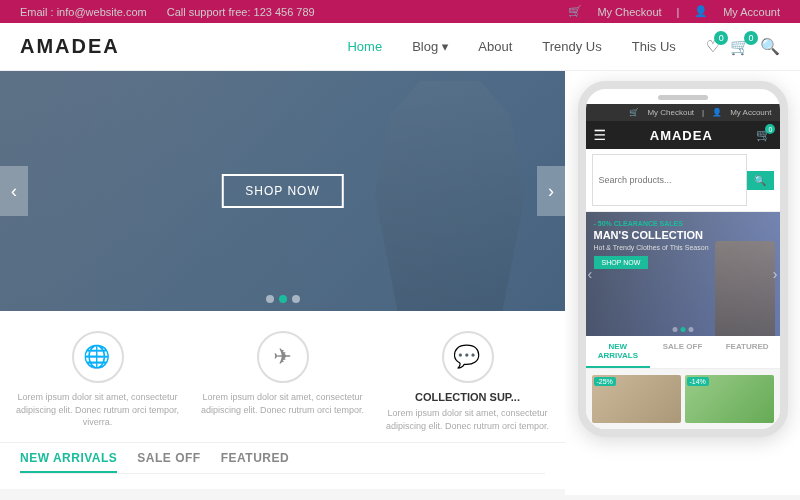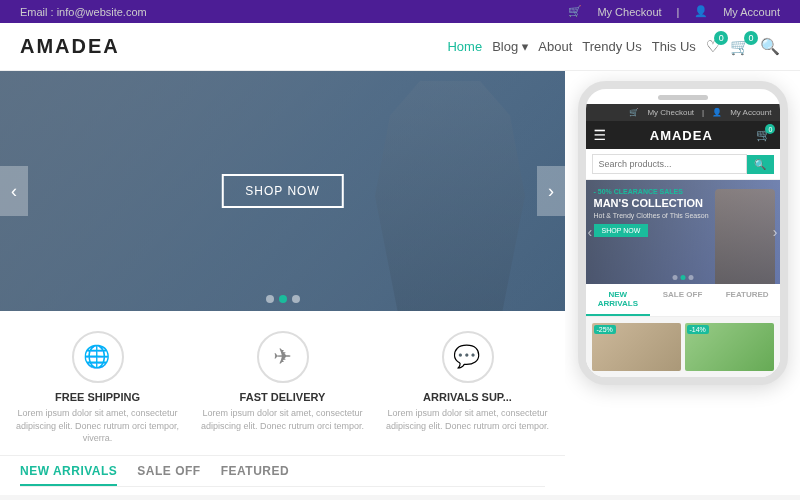--- a/index.html
+++ b/index.html
@@ -1,20 +1,20 @@
 <!DOCTYPE html>
 <html><head>
   <meta charset="utf-8">
   <style>
     * { margin: 0; padding: 0; box-sizing: border-box; }
     body { font-family: 'Arial', sans-serif; width: 800px; height: 500px; overflow: hidden; background: #f5f5f5; }
 
     
     .top-bar {
-      background: #4c1d95;
+      background: #be185d;
       color: #ccc;
       font-size: 11px;
       padding: 5px 20px;
       display: flex;
       justify-content: space-between;
       align-items: center;
     }
     .top-bar-left { display: flex; gap: 20px; }
     .top-bar-right { display: flex; gap: 15px; align-items: center; }
     .top-bar-right span { cursor: pointer; }
@@ -31,21 +31,21 @@
     }
     .logo {
       font-size: 20px;
       font-weight: bold;
       letter-spacing: 2px;
       color: #222;
     }
     .nav {
       display: flex;
       align-items: center;
-      gap: 10px;
+      gap: 30px;
       font-size: 13px;
     }
     .nav a { text-decoration: none; color: #555; }
     .nav a.active { color: #1abc9c; }
     .nav-icons { display: flex; align-items: center; gap: 10px; }
     .cart-icon {
       position: relative;
       cursor: pointer;
       font-size: 16px;
       color: #555;
@@ -279,37 +279,37 @@
       padding: 5px 6px;
       background: #fff;
       display: flex;
       align-items: center;
       gap: 0;
       border-bottom: 1px solid #eee;
     }
     .m-search-input {
       flex: 1;
       border: 1px solid #ddd;
-      padding: 4px 6px;
+      padding: 20px 6px;
       font-size: 9px;
       outline: none;
       color: #aaa;
     }
     .m-search-btn {
       background: #1abc9c;
       border: none;
       color: #fff;
       padding: 4px 7px;
       font-size: 10px;
       cursor: pointer;
     }
     
     .m-hero {
       position: relative;
-      height: 104px;
+      height: 124px;
       background: linear-gradient(135deg, #8899bb 0%, #6677aa 100%);
       overflow: hidden;
     }
     .m-hero-overlay {
       position: absolute;
       inset: 0;
       background: linear-gradient(to right, rgba(0,0,0,0.4), transparent);
     }
     .m-hero-content {
       position: absolute;
@@ -422,20 +422,21 @@
       border-radius: 4px 4px 0 0;
       opacity: 0.8;
     }
   </style>
 </head>
 <body>
 
 <div class="top-bar">
   <div class="top-bar-left">
     <span>Email : info@website.com</span>
+    <span>Call support free: 123 456 789</span>
   </div>
   <div class="top-bar-right">
     <span>🛒</span>
     <span>My Checkout</span>
     <span>|</span>
     <span>👤</span>
     <span>My Account</span>
   </div>
 </div>
 
@@ -476,31 +477,29 @@
       <div class="slider-dots">
         <div class="dot"></div>
         <div class="dot active"></div>
         <div class="dot"></div>
       </div>
     </div>
 
     <div class="features">
       <div class="feature-item">
         <div class="feature-icon">🌐</div>
-        <div class="feature-title">FREE SHIPPING</div>
         <div class="feature-desc">Lorem ipsum dolor sit amet, consectetur adipiscing elit. Donec rutrum orci tempor, viverra.</div>
       </div>
       <div class="feature-item">
         <div class="feature-icon">✈</div>
-        <div class="feature-title">FAST DELIVERY</div>
         <div class="feature-desc">Lorem ipsum dolor sit amet, consectetur adipiscing elit. Donec rutrum orci tempor.</div>
       </div>
       <div class="feature-item">
         <div class="feature-icon">💬</div>
-        <div class="feature-title">ARRIVALS SUP...</div>
+        <div class="feature-title">COLLECTION SUP...</div>
         <div class="feature-desc">Lorem ipsum dolor sit amet, consectetur adipiscing elit. Donec rutrum orci tempor.</div>
       </div>
     </div>
 
     <div class="tabs-section">
       <div class="tabs">
         <div class="tab active">NEW ARRIVALS</div>
         <div class="tab">SALE OFF</div>
         <div class="tab">FEATURED</div>
       </div>

